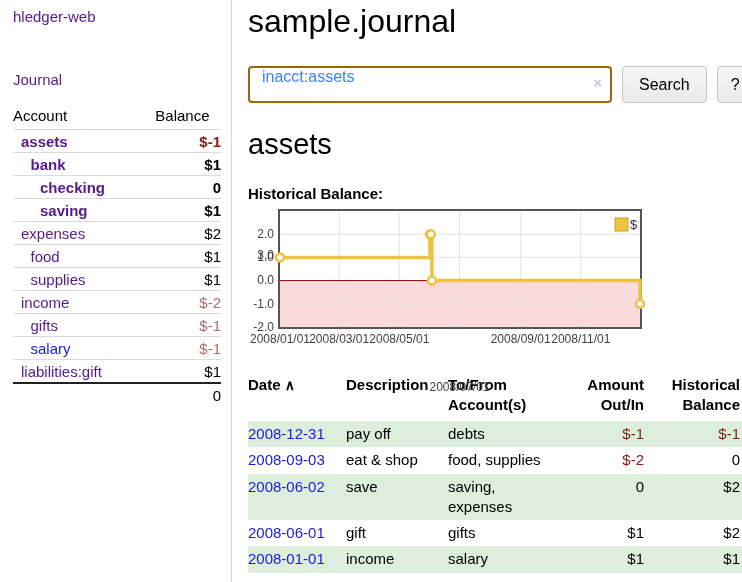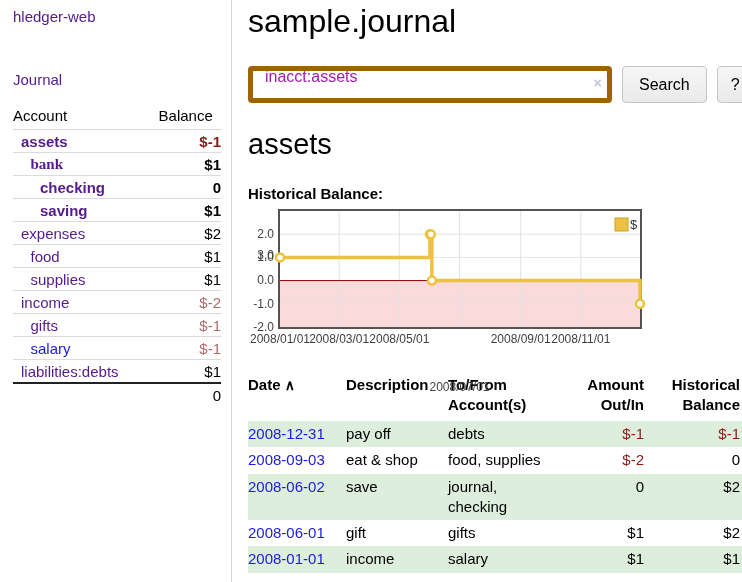--- a/index.html
+++ b/index.html
@@ -34,22 +34,22 @@
   table.acct tfoot td { border-top:2px solid #222; padding-top:3px; }
 
   
   main { flex:1; padding:2px 6px 0 16px; }
   h1 { font-size:32px; font-weight:400; margin:0; line-height:1.2; }
   h2 { font-size:29px; font-weight:400; margin:25px 0 0 0; line-height:1.15; }
 
   .searchrow { display:flex; gap:10px; margin-top:26px; height:37px; align-items:stretch; }
   .searchbox { position:relative; width:364px; }
   .searchbox input {
-    width:100%; height:100%; border:5px solid #a16207; border-radius:4px;
-    font-family:inherit; font-size:16px; color:#a21caf; padding:0 30px 16px 12px;
+    width:100%; height:100%; border:2px solid #a16207; border-radius:4px;
+    font-family:inherit; font-size:16px; color:#3b82f6; padding:0 30px 16px 12px;
   }
   .clear-x {
     position:absolute; right:10px; top:9px; font-size:15px; font-weight:bold;
     color:#c9c4e2; cursor:pointer; line-height:1;
   }
   .btn {
     background:linear-gradient(#f6f6f6,#eaeaea); border:1px solid #c5c5c5;
     border-radius:4px; font-family:inherit; font-size:16px; color:#000;
     padding:0 16px; cursor:pointer;
   }
@@ -104,21 +104,21 @@
           <th>Account</th>
           <th class="r">Balance</th>
         </tr>
       </thead>
       <tbody id="acct-body">
           <tr class="b">
             <td style="padding-left: 8px;"><a href="#">assets</a></td>
             <td class="bal neg">$-1</td>
           </tr>
           <tr class="b">
-            <td style="padding-left: 17.5px; font-family: Liberation Serif, serif;"><a href="#">bank</a></td>
+            <td style="padding-left: 17.5px;"><a href="#">bank</a></td>
             <td class="bal">$1</td>
           </tr>
           <tr class="b">
             <td style="padding-left: 27px;"><a href="#">checking</a></td>
             <td class="bal">0</td>
           </tr>
           <tr class="b">
             <td style="padding-left: 27px;"><a href="#">saving</a></td>
             <td class="bal">$1</td>
           </tr>
@@ -140,21 +140,21 @@
           </tr>
           <tr>
             <td style="padding-left: 17.5px;"><a href="#">gifts</a></td>
             <td class="bal negl">$-1</td>
           </tr>
           <tr>
             <td style="padding-left: 17.5px;"><a href="#" class="blue">salary</a></td>
             <td class="bal negl">$-1</td>
           </tr>
           <tr>
-            <td style="padding-left: 8px;"><a href="#">liabilities:debts</a></td>
+            <td style="padding-left: 8px;"><a href="#">liabilities:gift</a></td>
             <td class="bal">$1</td>
           </tr>
         </tbody>
       <tfoot>
         <tr>
           <td></td>
           <td class="bal">0</td>
         </tr>
       </tfoot>
     </table>
@@ -245,21 +245,21 @@
           <tr>
             <td class="date"><a href="#">2008-09-03</a></td>
             <td>eat &amp; shop</td>
             <td>food, supplies</td>
             <td class="r neg">$-2</td>
             <td class="r">0</td>
           </tr>
           <tr class="shaded">
             <td class="date"><a href="#">2008-06-02</a></td>
             <td>save</td>
-            <td>journal, checking</td>
+            <td>saving, expenses</td>
             <td class="r">0</td>
             <td class="r">$2</td>
           </tr>
           <tr>
             <td class="date"><a href="#">2008-06-01</a></td>
             <td>gift</td>
             <td>gifts</td>
             <td class="r">$1</td>
             <td class="r">$2</td>
           </tr>

